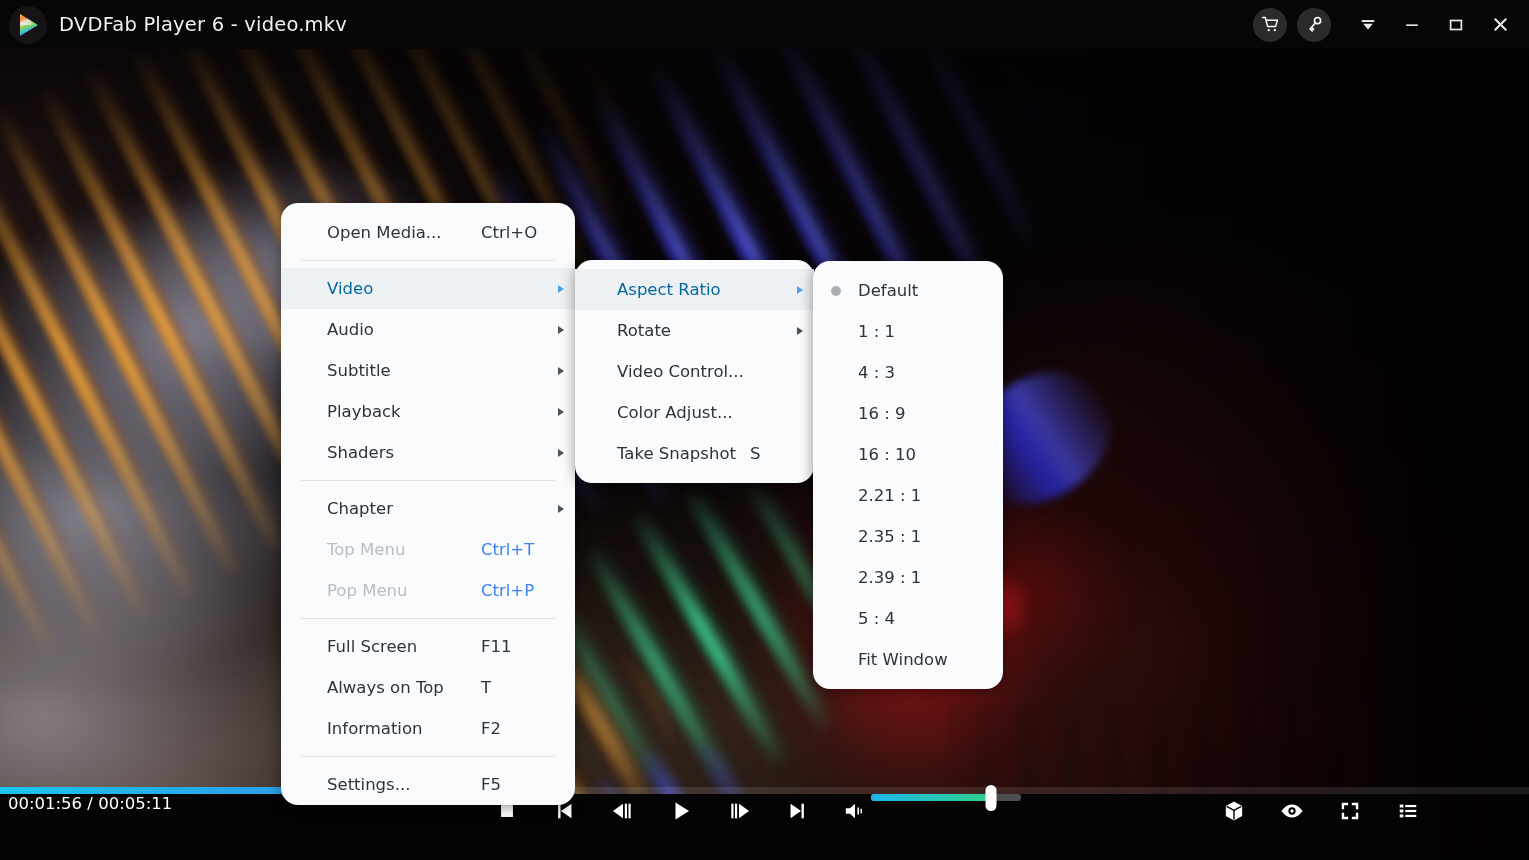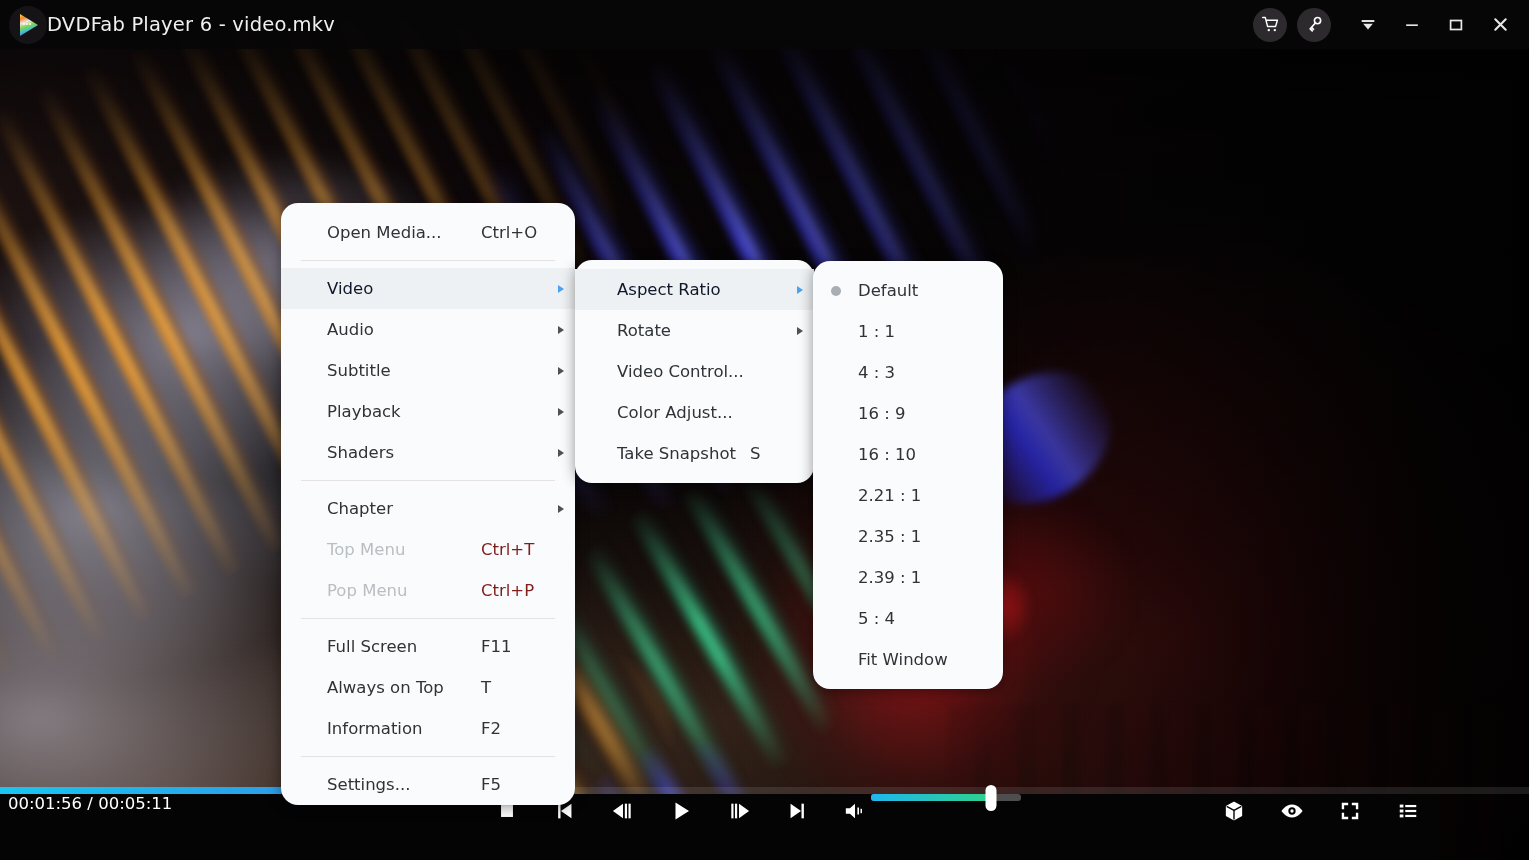--- a/index.html
+++ b/index.html
@@ -155,21 +155,21 @@
     position:absolute; top:0; left:0; width:1529px; height:49px;
     background:rgba(8,6,7,.93);
     display:flex; align-items:center; z-index:40;
   }
   #app-logo {
     width:38px; height:38px; margin-left:9px; border-radius:50%;
     background:#161316; position:relative; flex:0 0 auto;
     display:flex; align-items:center; justify-content:center;
   }
   #title-text {
-    margin-left:0; color:#f0f0f0; font-size:19.5px; letter-spacing:.2px;
+    margin-left:12px; color:#f0f0f0; font-size:19.5px; letter-spacing:.2px;
     font-family:"DejaVu Sans", sans-serif; white-space:nowrap;
   }
   #title-actions { margin-left:auto; display:flex; align-items:center; gap:0px; padding-right:12px; }
   .circ-btn {
     width:34px;height:34px;border-radius:50%;background:#2c2a2c;
     display:flex;align-items:center;justify-content:center;margin-right:10px;cursor:pointer;
   }
   .win-btn {
     width:34px;height:34px;display:flex;align-items:center;justify-content:center;
     cursor:pointer; color:#e8e8e8; margin-left:10px;
@@ -188,26 +188,26 @@
   #menu-aspect{ left:813px; top:261px; width:190px;text-align:right; }
 
   .mi {
     position:relative; display:flex; align-items:center;
     height:41px; padding:0 18px 0 46px; cursor:default;
     color:#2e3338; font-size:16.5px; white-space:nowrap;
   }
   #menu-main .mi { padding-left:46px; }
   #menu-video .mi { padding-left:42px; height:41px; }
   #menu-aspect .mi { padding-left:45px; height:41px; font-size:16.5px; }
-  .mi.hl { background:#eef1f3; color:#0f172a; }
+  .mi.hl { background:#eef1f3; color:#0369a1; }
   .mi.disabled { color:#b9bec3; }
   .mi .label { }
   .mi .accel { margin-left:14px; color:inherit; }
   #menu-main .mi .accel { position:absolute; left:186px; }
-  .mi.disabled .accel { color:#7f1d1d; }
+  .mi.disabled .accel { color:#3b82f6; }
   .arrow {
     position:absolute; right:11px; top:50%; transform:translateY(-50%);
     width:0;height:0;border-left:6px solid #4c5256;
     border-top:4.5px solid transparent;border-bottom:4.5px solid transparent;
   }
   .mi.hl .arrow { border-left-color:#4aa3f0; }
   .sep { height:1px; margin:7px 20px; background:#e6e2e2; }
   .radio-dot {
     position:absolute; left:18px; top:50%; transform:translateY(-50%);
     width:10px;height:10px;border-radius:50%;background:#a9aeb3;

